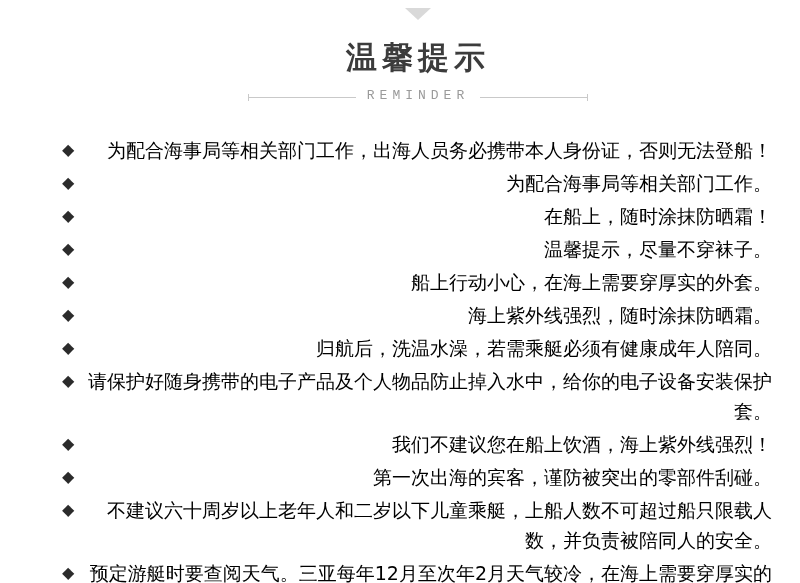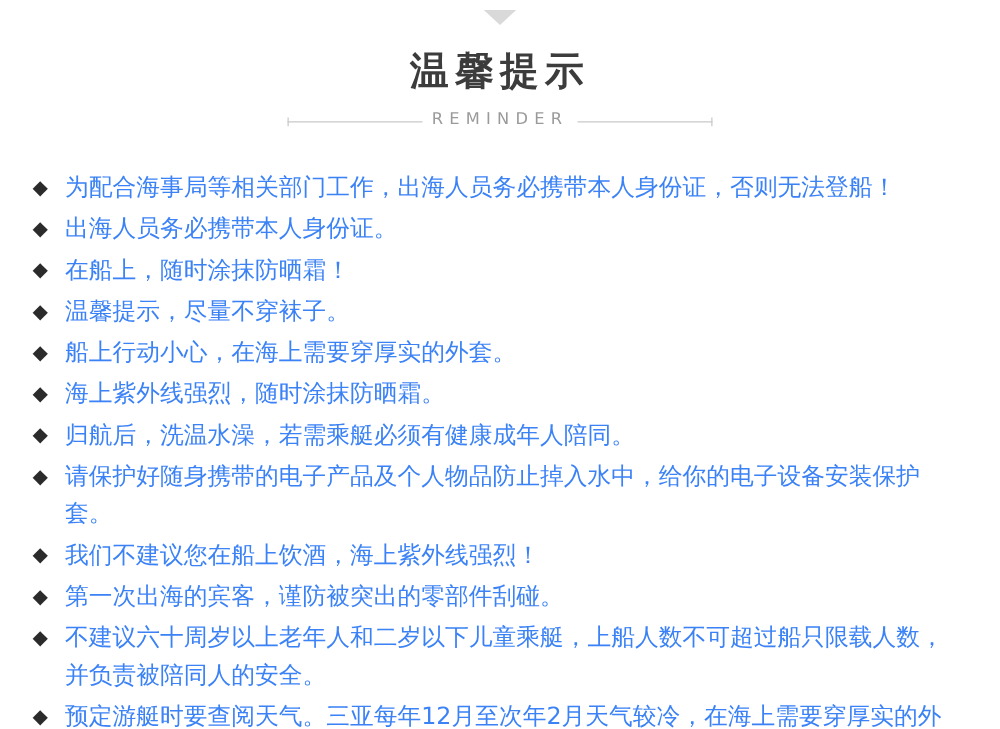--- a/index.html
+++ b/index.html
@@ -12,20 +12,21 @@
     background: #ffffff;
     font-family: "DejaVu Sans", "Liberation Sans", sans-serif;
     color: #231f20;
     overflow: hidden;
   }
   .page {
     position: relative;
     width: 800px;
     height: 583px;
     box-sizing: border-box;
+    padding-left: 36px;
   }
 
   
   .header {
     width: 100%;
     text-align: center;
     padding-top: 8px;
   }
   .caret {
     width: 0;
@@ -41,20 +42,21 @@
     font-weight: bold;
     letter-spacing: 5px;
     color: #3c3c3c;
     line-height: 1.1;
   }
   .sub-wrap {
     margin: 9px auto 0 auto;
     width: 340px;
     position: relative;
     height: 30px;
+    font-family: Liberation Mono, monospace;
   }
   .sub-line {
     position: absolute;
     top: 14px;
     height: 1px;
     background: #c9c9c9;
     width: 108px;
   }
   .sub-line.left { left: 0; }
   .sub-line.right { right: 0; }
@@ -95,23 +97,24 @@
     font-size: 16px;
     line-height: 30px;
     color: #2b2b2b;
     text-align: left;
     padding-left: 2px;
   }
   .item-text {
     flex: 1 1 auto;
     font-size: 19px;
     line-height: 30px;
-    color: #3b82f6;
+    color: #000000;
     font-family: "DejaVu Sans", "Liberation Sans", sans-serif;
     letter-spacing: 0px;
+    text-align: right;
   }
 </style>
 </head>
 <body>
 
 <div class="page">
 
   <div class="header">
     <div class="caret"></div>
     <div class="title">温馨提示</div>
@@ -122,21 +125,21 @@
     </div>
   </div>
 
   <div class="list">
     <div class="item">
       <span class="bullet">◆</span>
       <span class="item-text">为配合海事局等相关部门工作，出海人员务必携带本人身份证，否则无法登船！</span>
     </div>
     <div class="item">
       <span class="bullet">◆</span>
-      <span class="item-text">出海人员务必携带本人身份证。</span>
+      <span class="item-text">为配合海事局等相关部门工作。</span>
     </div>
     <div class="item">
       <span class="bullet">◆</span>
       <span class="item-text">在船上，随时涂抹防晒霜！</span>
     </div>
     <div class="item">
       <span class="bullet">◆</span>
       <span class="item-text">温馨提示，尽量不穿袜子。</span>
     </div>
     <div class="item">

